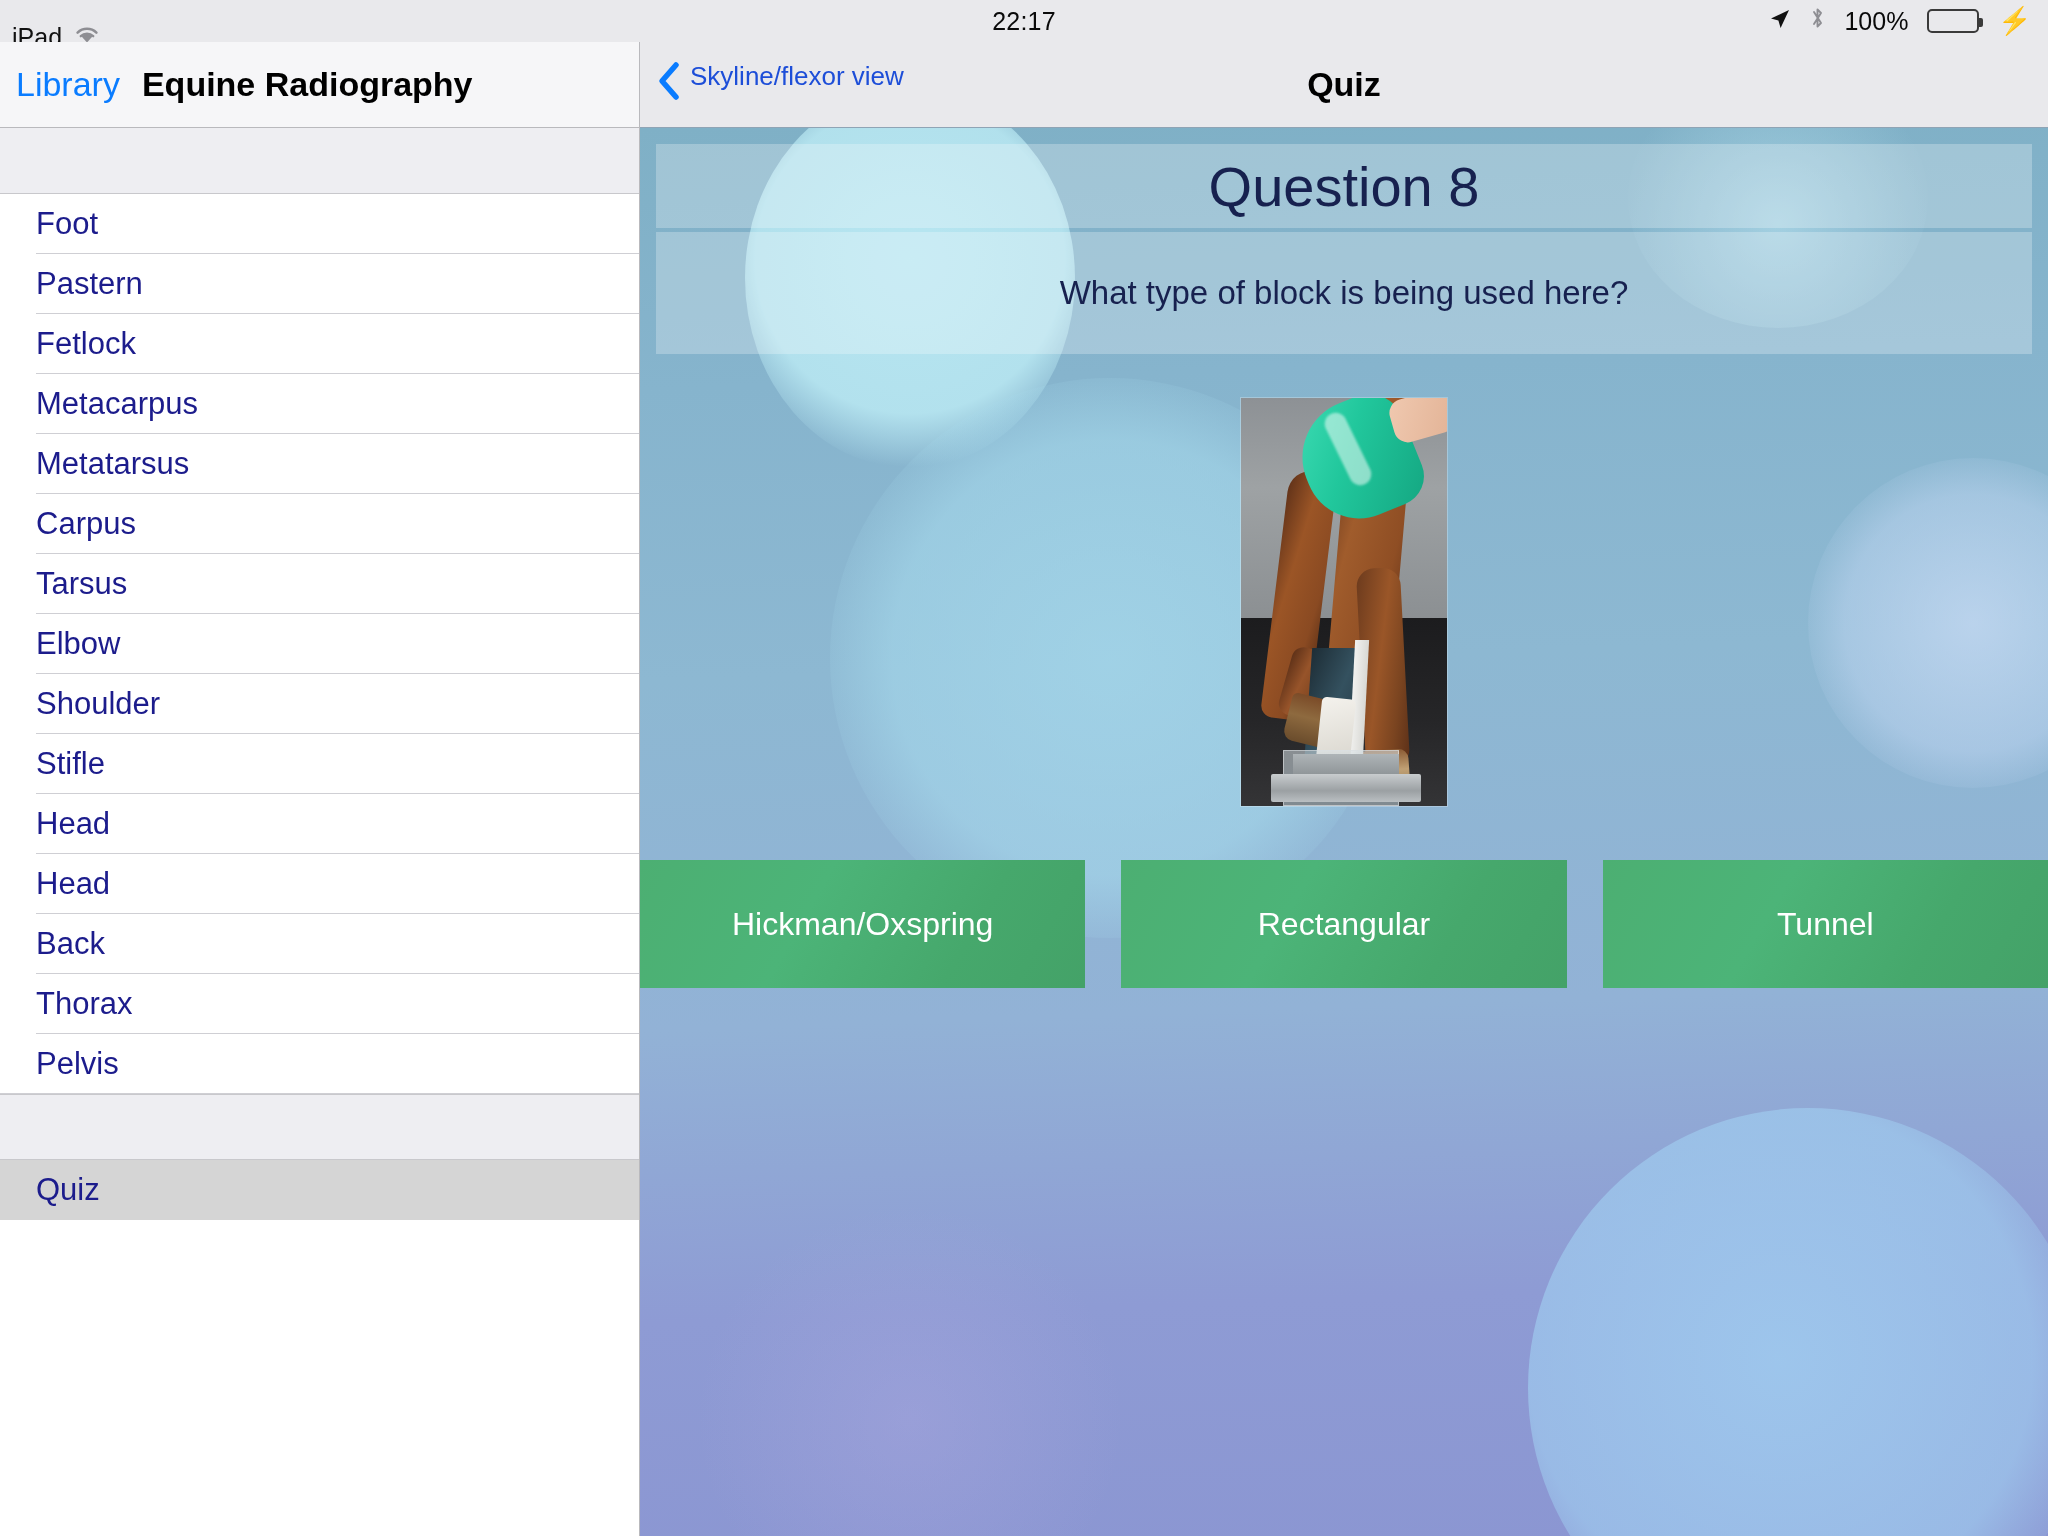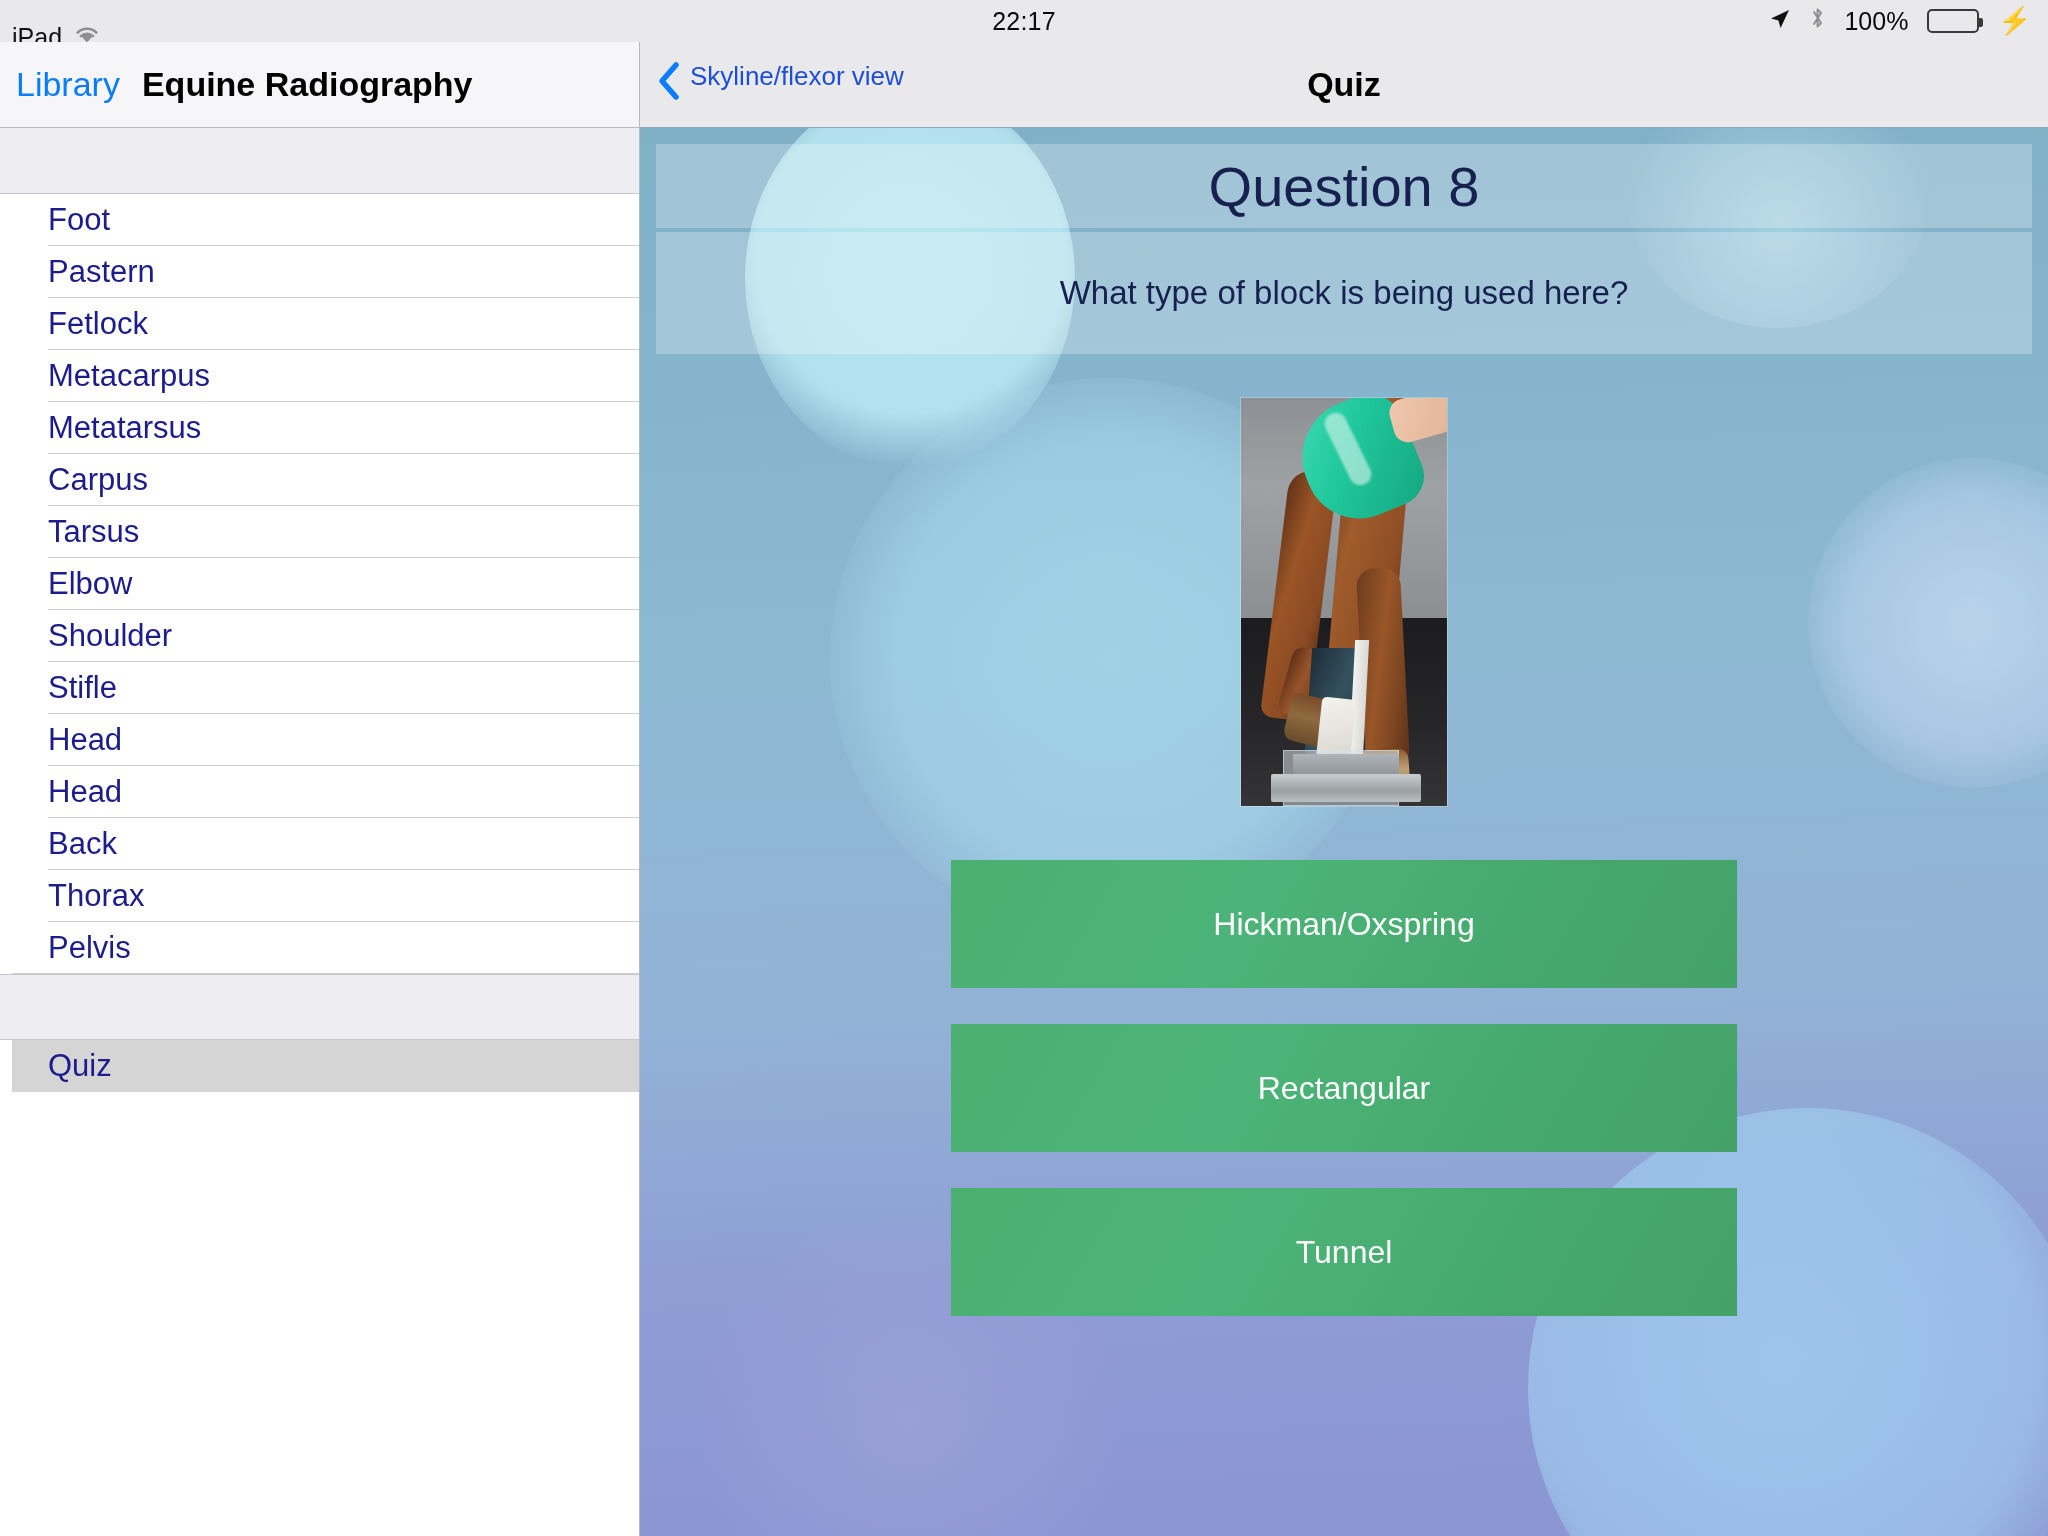--- a/index.html
+++ b/index.html
@@ -51,22 +51,22 @@
     display:flex; align-items:center; padding-left:16px; gap:22px;
   }
   .lib-btn { color:#0a7cff; font-size:34px; cursor:pointer; }
   .side-title { color:#000; font-size:34px; font-weight:bold; }
 
   .side-scroll { flex:1; overflow:hidden; background:#ffffff; position:relative; }
   .sec-header { height:66px; background:#eeeef2; border-bottom:1px solid #c8c8cc; }
   .sec-gap { height:66px; background:#eeeef2; border-top:1px solid #c8c8cc; border-bottom:1px solid #c8c8cc;}
 
   .row {
-    height:52px; display:flex; align-items:center;
-    padding-left:36px; position:relative; background:#ffffff; cursor:pointer;margin-left:12px;
+    height:60px; display:flex; align-items:center;
+    padding-left:36px; position:relative; background:#ffffff; cursor:pointer;
   }
   .row .lbl { color:#1c1c8c; font-size:31px; }
   .row:after {
     content:""; position:absolute; left:36px; right:0; bottom:0; height:1px; background:#cfcfd4;
   }
   .row.last-in-group:after { left:0; }
   .row.selected { background:#d5d5d5; }
   .row.selected:after { background:transparent; }
 
   
@@ -178,21 +178,21 @@
   .ph-base {
     position:absolute; left:30px; bottom:4px; width:150px; height:28px;
     background:linear-gradient(180deg,#c8ccce 0%, #9ba0a3 60%, #babfc2 100%); border-radius:2px;
   }
   .ph-base2 {
     position:absolute; left:52px; bottom:26px; width:106px; height:26px;
     background:linear-gradient(180deg,#aeb4b7 0%, #878d90 100%);
   }
 
   
-  .answers { margin-top:54px; display:flex; flex-direction:column; align-items:center; gap:36px; position:relative; }
+  .answers { margin-top:54px; display:flex; align-items:center; gap:36px; position:relative; }
   .answer {
     width:786px; height:128px; display:flex; align-items:center; justify-content:center;
     color:#ffffff; font-size:32px; cursor:pointer;
     background:linear-gradient(120deg,#4caf72 0%, #4cb478 38%, #46a86c 72%, #44a268 100%);
   }
 </style>
 </head>
 <body>
 
 <div id="app">

